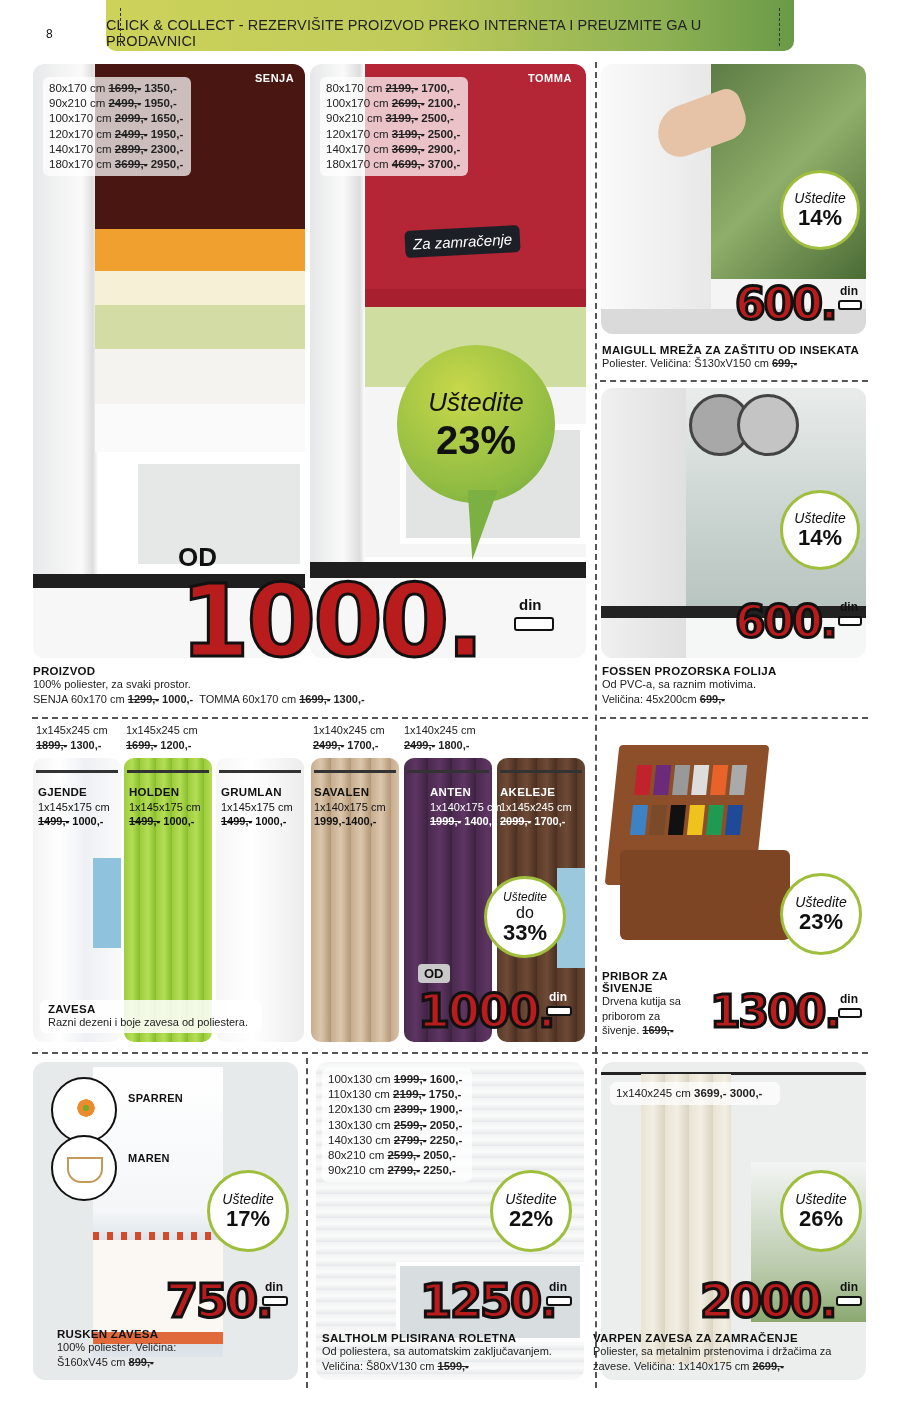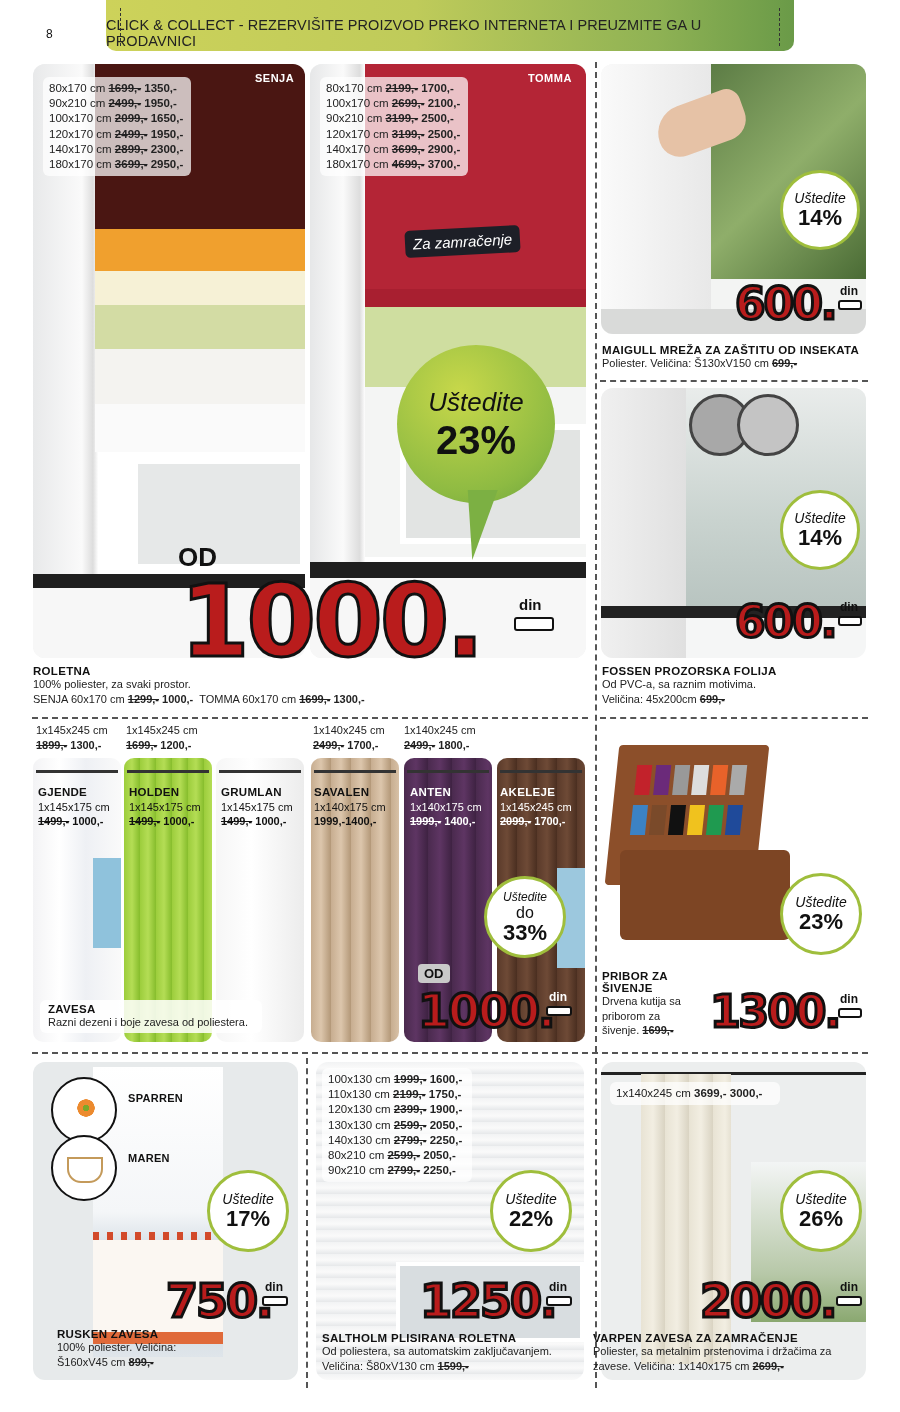--- a/index.html
+++ b/index.html
@@ -98,21 +98,21 @@
   <div class="p" style="font-size:40px;line-height:44px">23%</div>
 </div>
 <div class="tail" style="left:455px;top:490px;border-left:30px solid transparent;border-top:70px solid #7cb043;transform:skewX(-20deg)"></div>
 
 <div class="od" style="left:178px;top:542px;font-size:26px">OD</div>
 <div class="bigprice" style="left:180px;top:572px;font-size:100px">1000.</div>
 <div class="din" style="left:519px;top:596px;font-size:15px">din</div>
 <div class="dash" style="left:514px;top:617px;width:40px;height:14px"></div>
 
 <div class="abs" style="left:33px;top:665px">
-  <div class="title">ROLETNA</div>
+  <div class="title">PROIZVOD</div>
   <div class="desc">100% poliester, za svaki prostor.</div>
   <div class="desc"><span>SENJA 60x170 cm</span> <s>1299,-</s> <b>1000,-</b>&nbsp; <span>TOMMA 60x170 cm</span> <s>1699,-</s> <b>1300,-</b></div>
 </div>
 
 <div class="card" style="left:601px;top:64px;width:265px;height:270px;background:#f3f4f3">
   <div class="abs" style="left:110px;top:0;width:155px;height:215px;background:linear-gradient(135deg,#5c7c45,#8fae6a 50%,#4a6b35)"></div>
   <div class="abs" style="left:0;top:0;width:110px;height:270px;background:linear-gradient(90deg,#fafafa,#e8e8e8)"></div>
   <div class="abs" style="left:0;top:245px;width:265px;height:25px;background:#d9dad9"></div>
   <div class="abs" style="left:55px;top:35px;width:90px;height:50px;background:#e6c2a6;border-radius:40px 20px 30px 30px;transform:rotate(-20deg)"></div>
 </div>
@@ -196,21 +196,21 @@
 <div class="cinfo" style="left:221px">
     <div class="title">GRUMLAN</div>
     <div>1x145x175 cm</div>
     <div><s>1499,-</s> <b>1000,-</b></div>
   </div>
 <div class="cinfo" style="left:314px">
     <div class="title">SAVALEN</div>
     <div>1x140x175 cm</div>
     <div><b>1999,-</b><b>1400,-</b></div>
   </div>
-<div class="cinfo" style="left:410px;color:#fff">
+<div class="cinfo" style="left:430px;color:#fff">
     <div class="title">ANTEN</div>
     <div>1x140x175 cm</div>
     <div><s>1999,-</s> <b>1400,-</b></div>
   </div>
 <div class="cinfo" style="left:500px;color:#fff">
     <div class="title">AKELEJE</div>
     <div>1x145x245 cm</div>
     <div><s>2099,-</s> <b>1700,-</b></div>
   </div>
 

